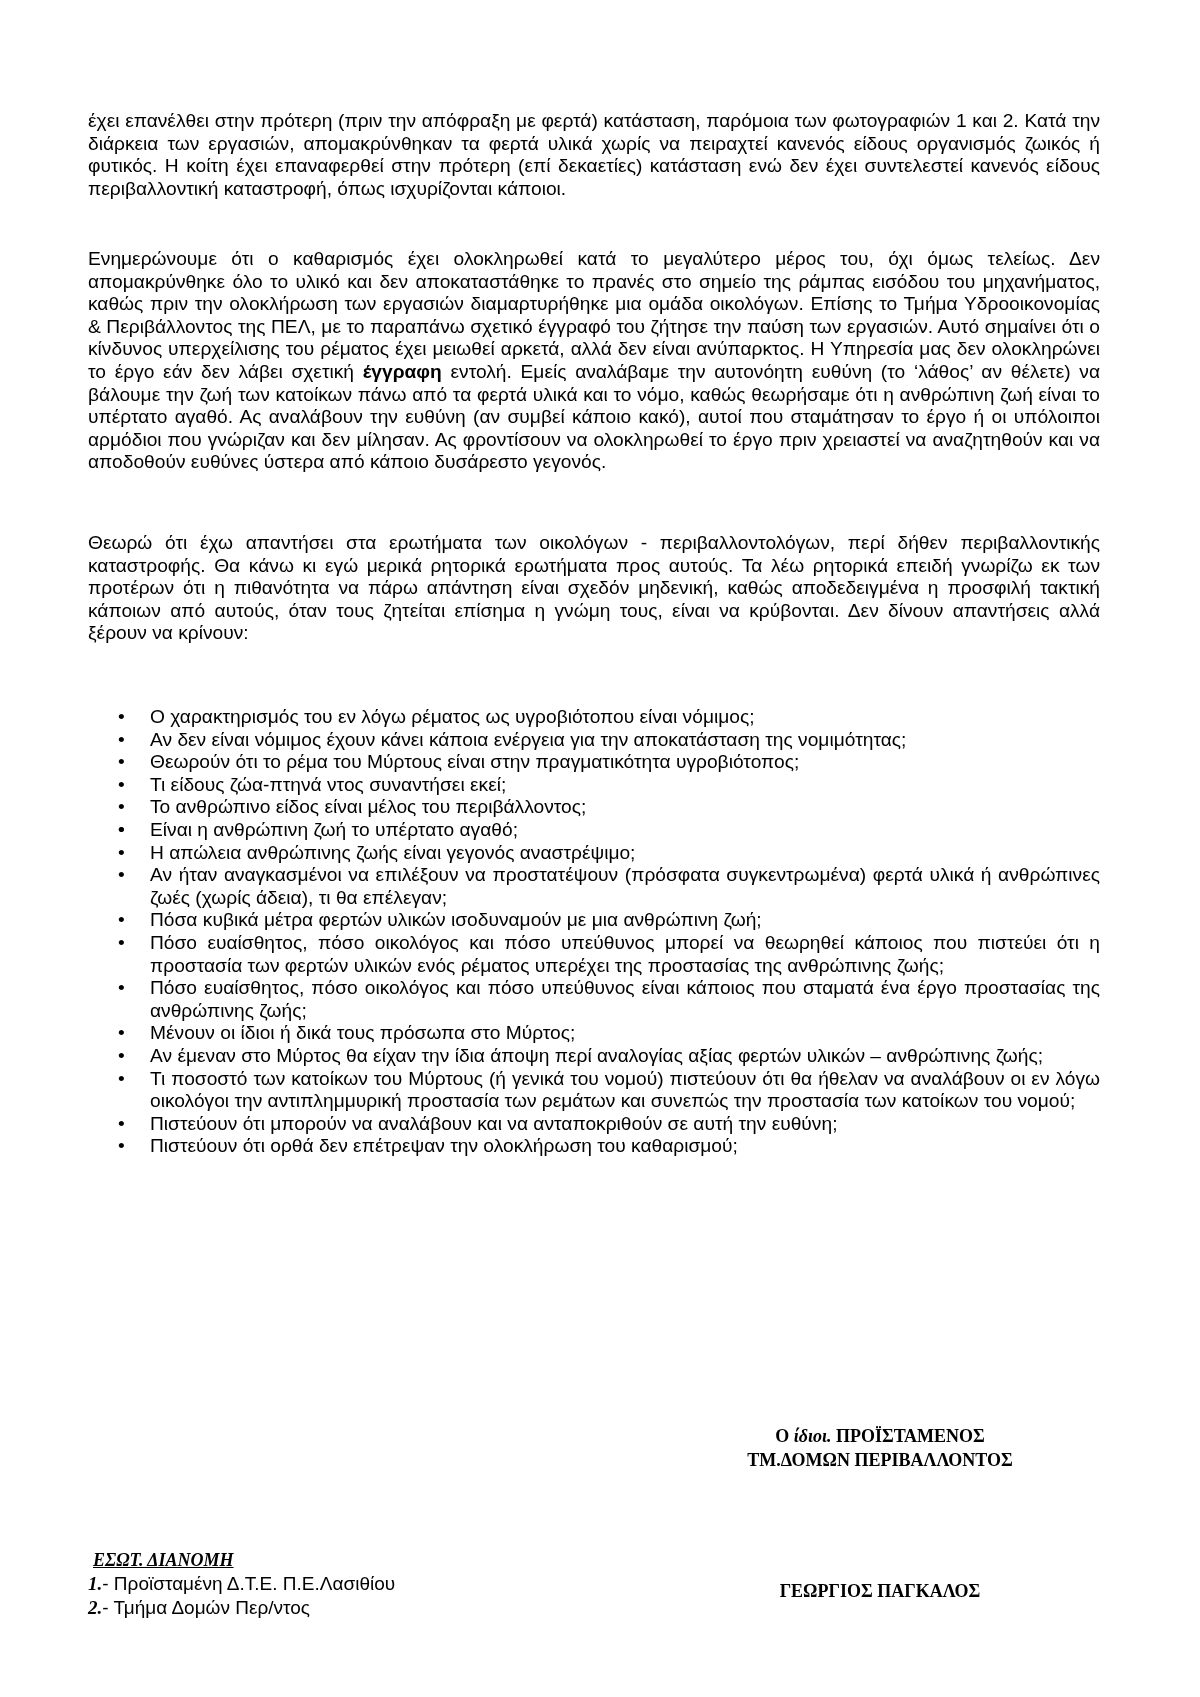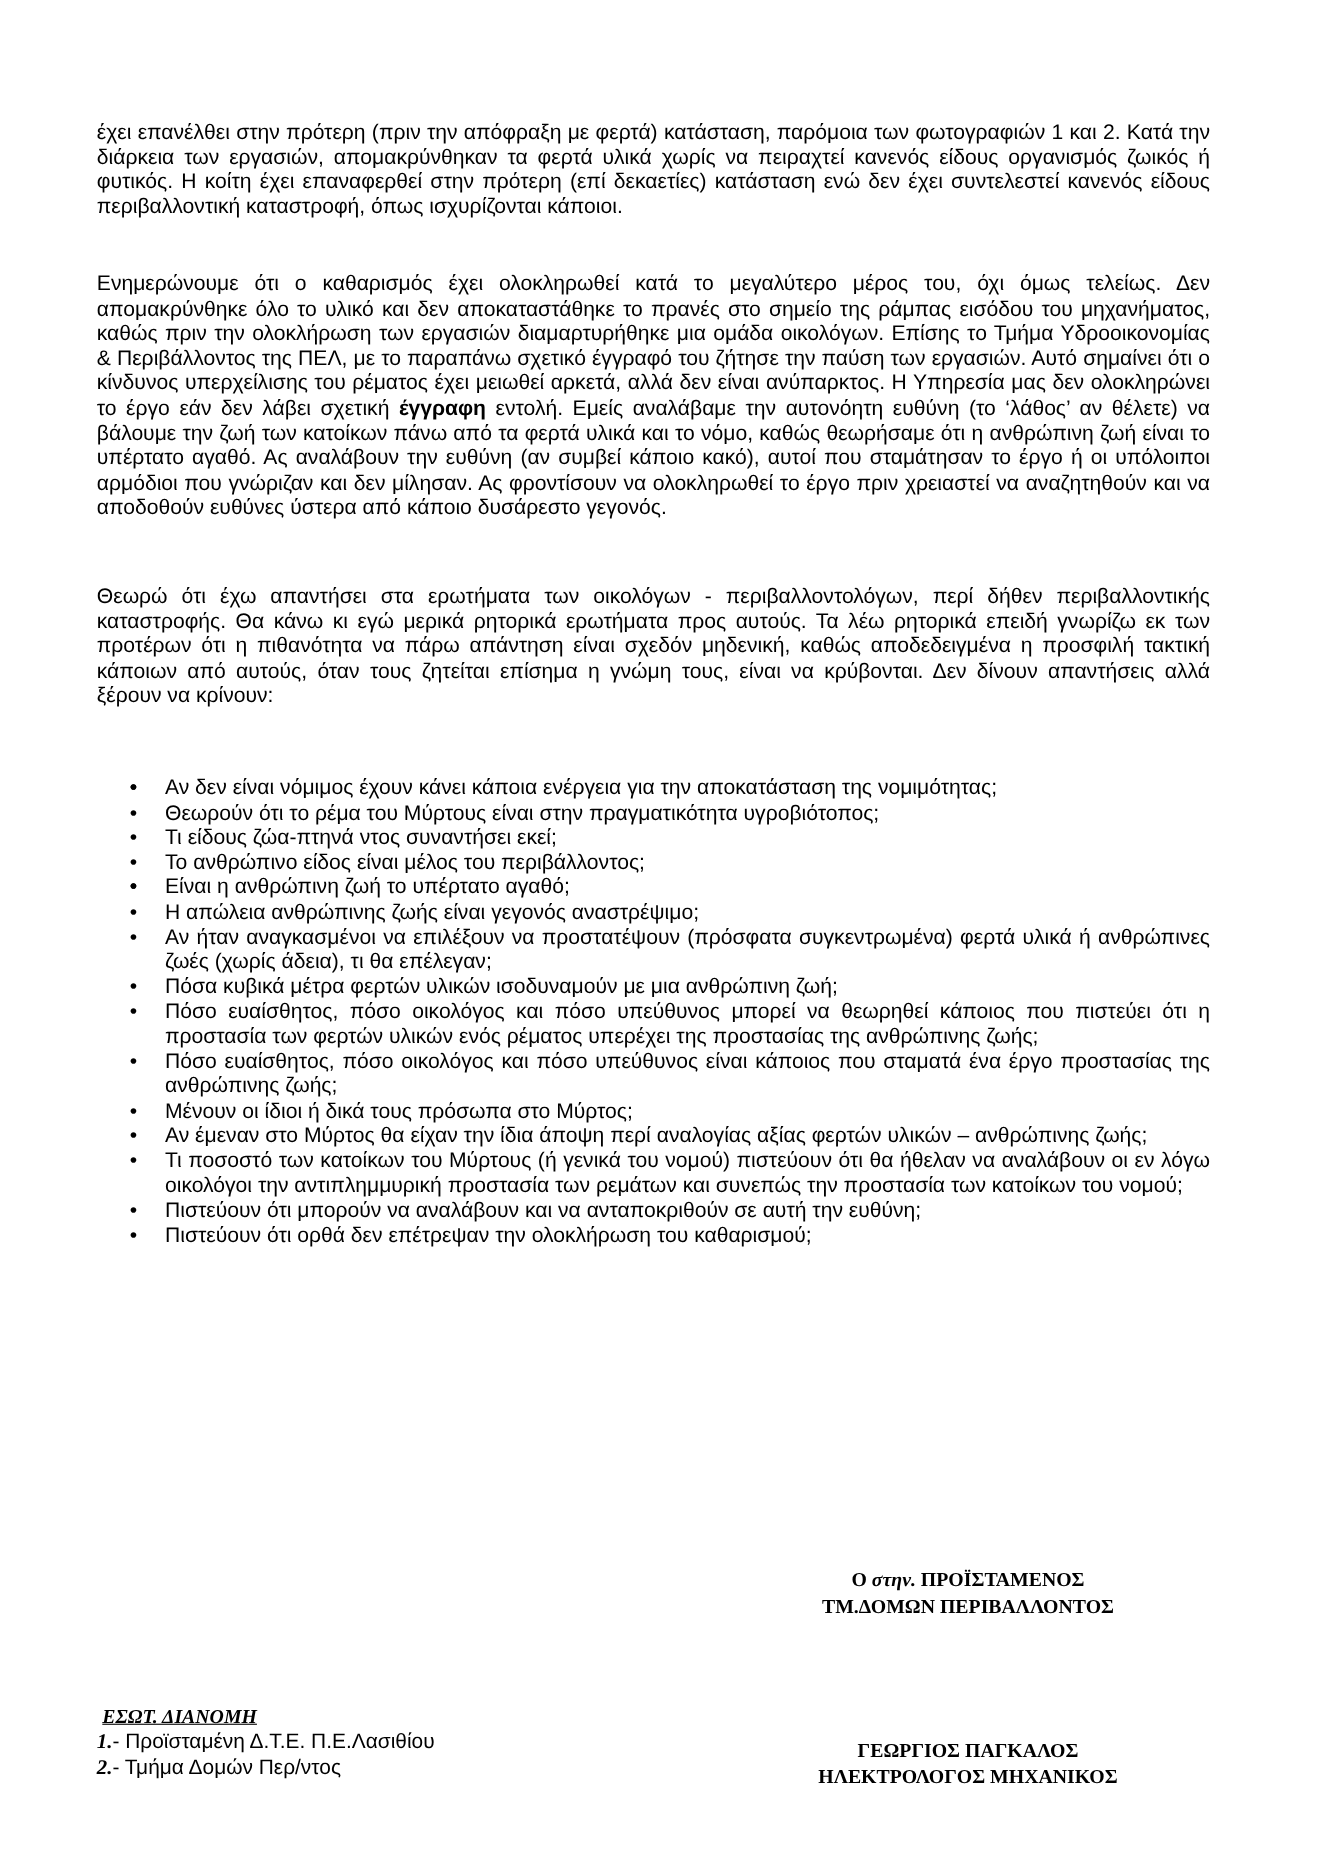--- a/index.html
+++ b/index.html
@@ -34,49 +34,48 @@
 
 <div class="page">
 
   <p class="body-text para p1">έχει επανέλθει στην πρότερη (πριν την απόφραξη με φερτά) κατάσταση, παρόμοια των φωτογραφιών 1 και 2. Κατά την διάρκεια των εργασιών, απομακρύνθηκαν τα φερτά υλικά χωρίς να πειραχτεί κανενός είδους οργανισμός ζωικός ή φυτικός. Η κοίτη έχει επαναφερθεί στην πρότερη (επί δεκαετίες) κατάσταση ενώ δεν έχει συντελεστεί κανενός είδους περιβαλλοντική καταστροφή, όπως ισχυρίζονται κάποιοι.</p>
 
   <p class="body-text para p2"><span>Ενημερώνουμε ότι ο καθαρισμός έχει ολοκληρωθεί κατά το μεγαλύτερο μέρος του, όχι όμως τελείως. Δεν απομακρύνθηκε όλο το υλικό και δεν αποκαταστάθηκε το πρανές στο σημείο της ράμπας εισόδου του μηχανήματος, καθώς πριν την ολοκλήρωση των εργασιών διαμαρτυρήθηκε μια ομάδα οικολόγων. Επίσης το Τμήμα Υδροοικονομίας &amp; Περιβάλλοντος της ΠΕΛ, με το παραπάνω σχετικό έγγραφό του ζήτησε την παύση των εργασιών. Αυτό σημαίνει ότι ο κίνδυνος υπερχείλισης του ρέματος έχει μειωθεί αρκετά, αλλά δεν είναι ανύπαρκτος. Η Υπηρεσία μας δεν ολοκληρώνει το έργο εάν δεν λάβει σχετική </span><b>έγγραφη</b><span> εντολή. Εμείς αναλάβαμε την αυτονόητη ευθύνη (το ‘λάθος’ αν θέλετε) να βάλουμε την ζωή των κατοίκων πάνω από τα φερτά υλικά και το νόμο, καθώς θεωρήσαμε ότι η ανθρώπινη ζωή είναι το υπέρτατο αγαθό. Ας αναλάβουν την ευθύνη (αν συμβεί κάποιο κακό), αυτοί που σταμάτησαν το έργο ή οι υπόλοιποι αρμόδιοι που γνώριζαν και δεν μίλησαν. Ας φροντίσουν να ολοκληρωθεί το έργο πριν χρειαστεί να αναζητηθούν και να αποδοθούν ευθύνες ύστερα από κάποιο δυσάρεστο γεγονός.</span></p>
 
   <p class="body-text para p3">Θεωρώ ότι έχω απαντήσει στα ερωτήματα των οικολόγων - περιβαλλοντολόγων, περί δήθεν περιβαλλοντικής καταστροφής. Θα κάνω κι εγώ μερικά ρητορικά ερωτήματα προς αυτούς. Τα λέω ρητορικά επειδή γνωρίζω εκ των προτέρων ότι η πιθανότητα να πάρω απάντηση είναι σχεδόν μηδενική, καθώς αποδεδειγμένα η προσφιλή τακτική κάποιων από αυτούς, όταν τους ζητείται επίσημα η γνώμη τους, είναι να κρύβονται. Δεν δίνουν απαντήσεις αλλά ξέρουν να κρίνουν:</p>
 
   <ul class="list">
-    <li><span class="bullet">•</span></li>
+    <li><span class="bullet">•</span><span>Ο χαρακτηρισμός του εν λόγω ρέματος ως υγροβιότοπου είναι νόμιμος;</span></li>
     <li><span class="bullet">•</span><span>Αν δεν είναι νόμιμος έχουν κάνει κάποια ενέργεια για την αποκατάσταση της νομιμότητας;</span></li>
     <li><span class="bullet">•</span><span>Θεωρούν ότι το ρέμα του Μύρτους είναι στην πραγματικότητα υγροβιότοπος;</span></li>
     <li><span class="bullet">•</span><span>Τι είδους ζώα-πτηνά ντος συναντήσει εκεί;</span></li>
     <li><span class="bullet">•</span><span>Το ανθρώπινο είδος είναι μέλος του περιβάλλοντος;</span></li>
     <li><span class="bullet">•</span></li>
     <li><span class="bullet">•</span><span>Είναι η ανθρώπινη ζωή το υπέρτατο αγαθό;</span></li>
     <li><span class="bullet">•</span><span>Η απώλεια ανθρώπινης ζωής είναι γεγονός αναστρέψιμο;</span></li>
     <li><span class="bullet">•</span><span>Αν ήταν αναγκασμένοι να επιλέξουν να προστατέψουν (πρόσφατα συγκεντρωμένα) φερτά υλικά ή ανθρώπινες ζωές (χωρίς άδεια), τι θα επέλεγαν;</span></li>
     <li><span class="bullet">•</span><span>Πόσα κυβικά μέτρα φερτών υλικών ισοδυναμούν με μια ανθρώπινη ζωή;</span></li>
     <li><span class="bullet">•</span><span>Πόσο ευαίσθητος, πόσο οικολόγος και πόσο υπεύθυνος μπορεί να θεωρηθεί κάποιος που πιστεύει ότι η προστασία των φερτών υλικών ενός ρέματος υπερέχει της προστασίας της ανθρώπινης ζωής;</span></li>
     <li><span class="bullet">•</span><span>Πόσο ευαίσθητος, πόσο οικολόγος και πόσο υπεύθυνος είναι κάποιος που σταματά ένα έργο προστασίας της ανθρώπινης ζωής;</span></li>
     <li><span class="bullet">•</span><span>Μένουν οι ίδιοι ή δικά τους πρόσωπα στο Μύρτος;</span></li>
     <li><span class="bullet">•</span><span>Αν έμεναν στο Μύρτος θα είχαν την ίδια άποψη περί αναλογίας αξίας φερτών υλικών – ανθρώπινης ζωής;</span></li>
     <li><span class="bullet">•</span><span>Τι ποσοστό των κατοίκων του Μύρτους (ή γενικά του νομού) πιστεύουν ότι θα ήθελαν να αναλάβουν οι εν λόγω οικολόγοι την αντιπλημμυρική προστασία των ρεμάτων και συνεπώς την προστασία των κατοίκων του νομού;</span></li>
     <li><span class="bullet">•</span><span>Πιστεύουν ότι μπορούν να αναλάβουν και να ανταποκριθούν σε αυτή την ευθύνη;</span></li>
     <li><span class="bullet">•</span><span>Πιστεύουν ότι ορθά δεν επέτρεψαν την ολοκλήρωση του καθαρισμού;</span></li>
   </ul>
 
 
   <div class="sig-title t1">
-    <div><span>Ο </span><span class="italic">στην.</span><span> ΠΡΟΪΣΤΑΜΕΝΟΣ</span></div>
+    <div><span>Ο </span><span class="italic">ίδιοι.</span><span> ΠΡΟΪΣΤΑΜΕΝΟΣ</span></div>
     <div>ΤΜ.ΔΟΜΩΝ ΠΕΡΙΒΑΛΛΟΝΤΟΣ</div>
   </div>
 
   <div class="distrib">
     <div class="distrib-title">ΕΣΩΤ.  ΔΙΑΝΟΜΗ</div>
     <div><span class="num">1.</span><span>- Προϊσταμένη Δ.Τ.Ε. Π.Ε.Λασιθίου</span></div>
     <div><span class="num">2.</span><span>- Τμήμα Δομών Περ/ντος</span></div>
   </div>
 
   <div class="sig-title sig-name">
     <div>ΓΕΩΡΓΙΟΣ ΠΑΓΚΑΛΟΣ</div>
-    <div>ΗΛΕΚΤΡΟΛΟΓΟΣ ΜΗΧΑΝΙΚΟΣ</div>
   </div>
 
 </div>
 
 </body></html>

